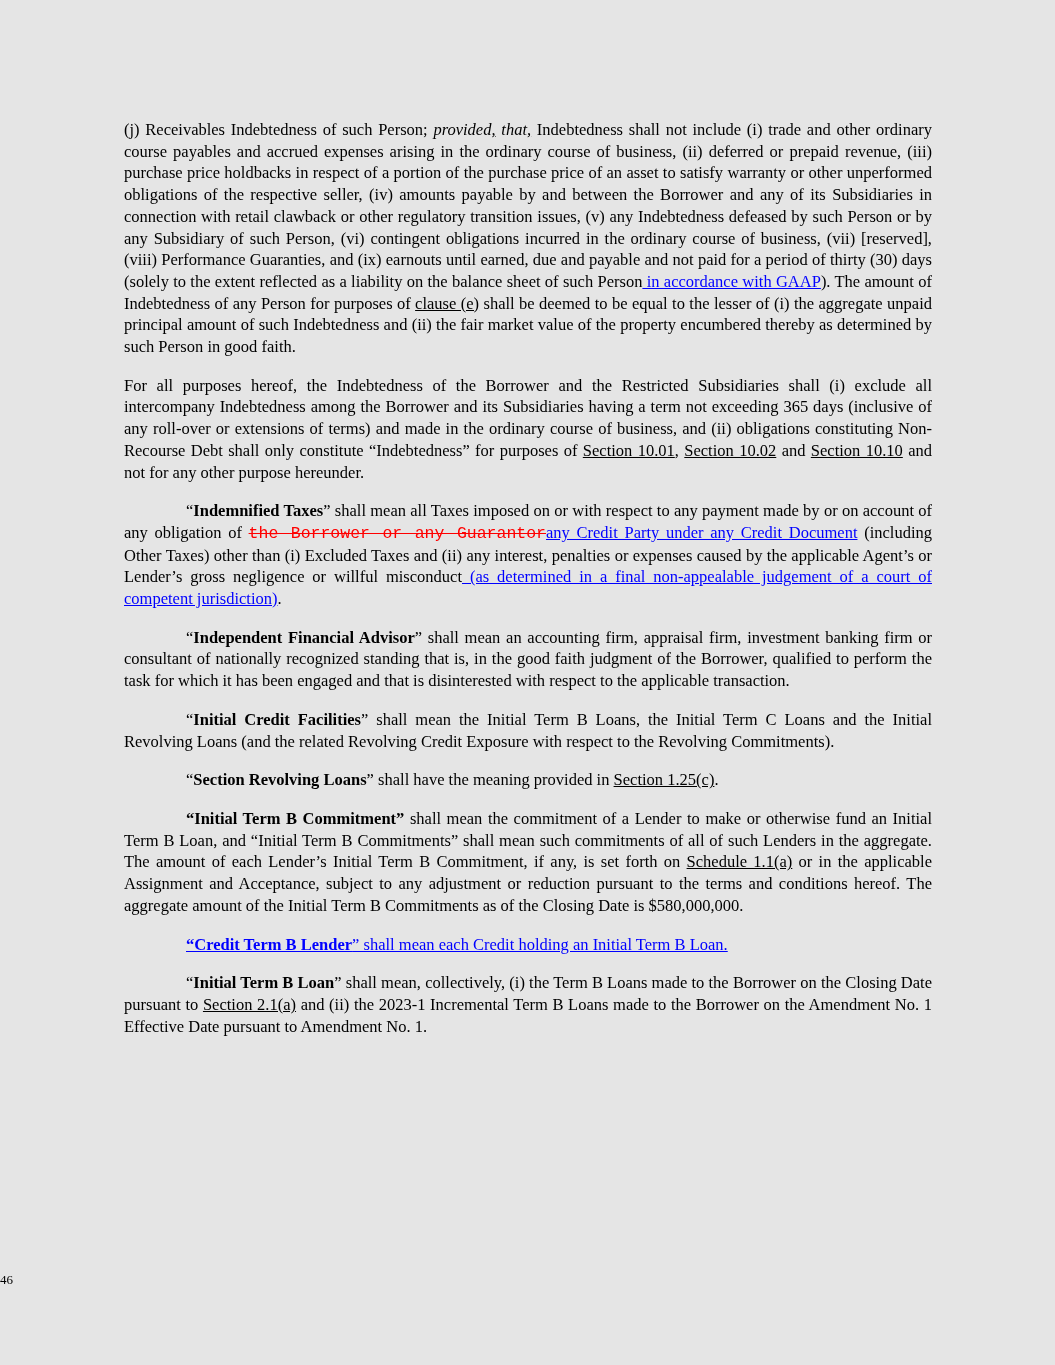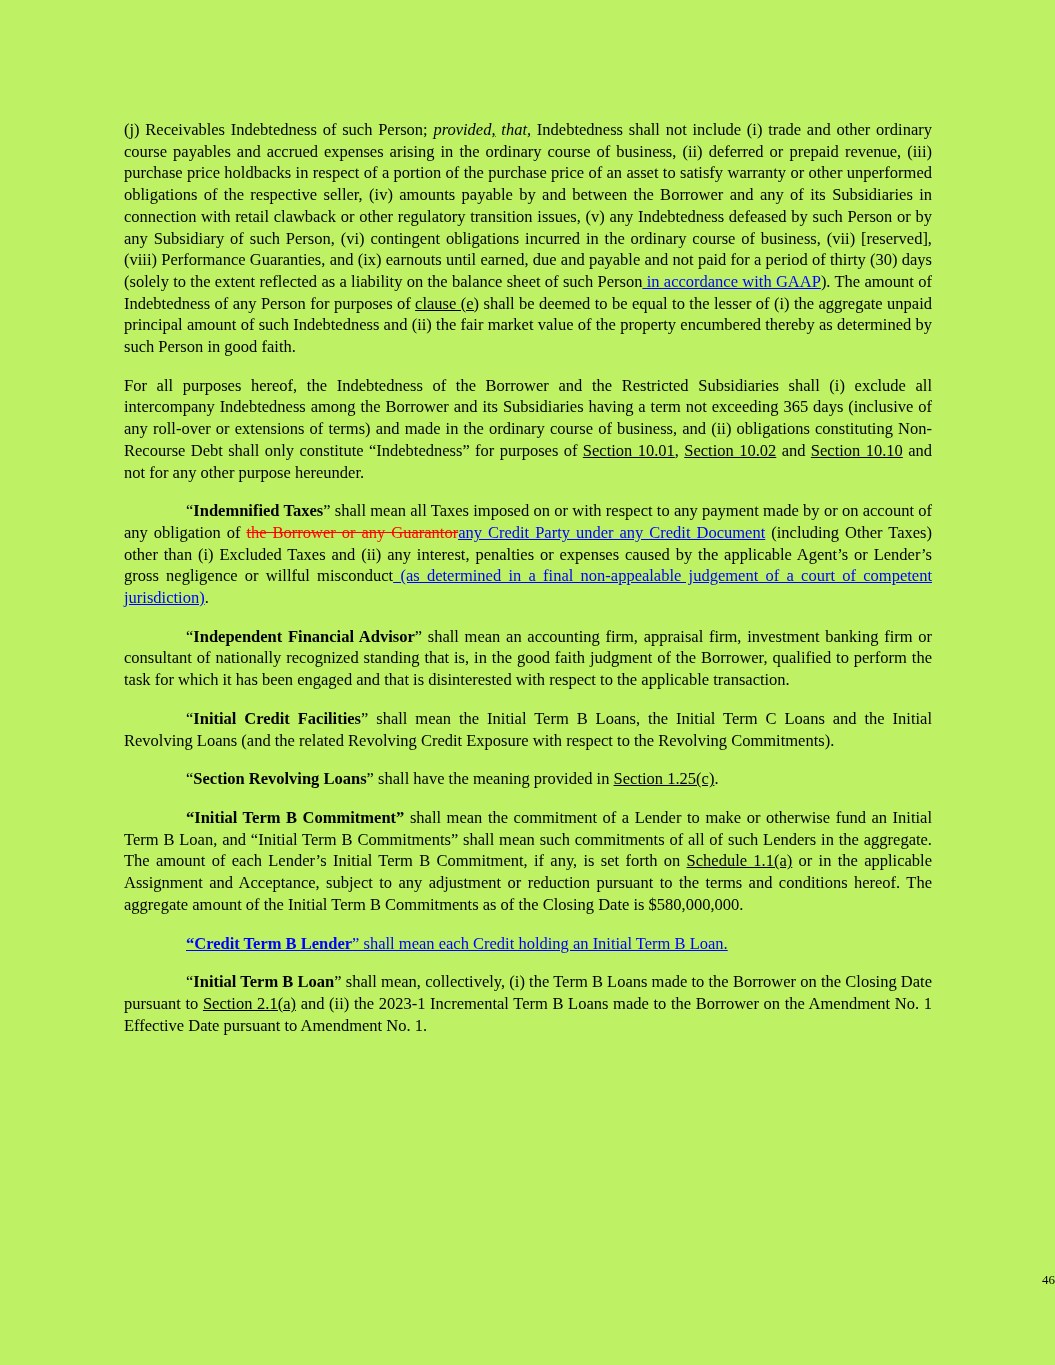--- a/index.html
+++ b/index.html
@@ -1,21 +1,21 @@
 <!DOCTYPE html>
 <html style="--text-color: #000000; --ins-color: #0000ff; --del-color: #ff0000;"><head>
 <meta charset="utf-8">
 <style>
   * { margin: 0; padding: 0; box-sizing: border-box; }
   html, body { background: #ffffff; }
   .page {
     position: relative;
     width: 1055px;
     height: 1365px;
-    background: #bef264;
+    background: #e5e5e5;
     font-family: "Liberation Serif", serif;
     color: var(--text-color, #000000);
     overflow: hidden;
   }
   .document-body {
     position: absolute;
     left: 124px;
     top: 119px;
     width: 808px;
   }
@@ -24,27 +24,27 @@
     line-height: 21.7px;
     text-align: justify;
     margin-bottom: 17px;
   }
   .para.indent { text-indent: 62px; }
   .run.b { font-weight: bold; }
   .run.i { font-style: italic; }
   .run.u { text-decoration: underline; }
   .run.s { text-decoration: line-through; }
   .run.c-ins { color: var(--ins-color, #0000ff); }
-  .run.c-del { color: var(--del-color, #ff0000); }
+  .run.c-del { color: var(--del-color, #ff0000); font-family: Liberation Mono, monospace; }
   .page-number {
     position: absolute;
     top: 1272px;
     left: 0;
     width: 100%;
-    text-align: right;
+    text-align: left;
     font-size: 13px;
     color: var(--text-color, #000000);
   }
 </style>
 </head>
 <body>
 
 <div class="page">
   <div class="document-body">
       <p class="para"><span class="run">(j) Receivables Indebtedness of such Person; </span><span class="run i">provided</span><span class="run i u">,</span><span class="run"> </span><span class="run i">that</span><span class="run i u">,</span><span class="run"> Indebtedness shall not include (i) trade and other ordinary course payables and accrued expenses arising in the ordinary course of business, (ii) deferred or prepaid revenue, (iii) purchase price holdbacks in respect of a portion of the purchase price of an asset to satisfy warranty or other unperformed obligations of the respective seller, (iv) amounts payable by and between the Borrower and any of its Subsidiaries in connection with retail clawback or other regulatory transition issues, (v) any Indebtedness defeased by such Person or by any Subsidiary of such Person, (vi) contingent obligations incurred in the ordinary course of business, (vii) [reserved], (viii) Performance Guaranties, and (ix) earnouts until earned, due and payable and not paid for a period of thirty (30) days (solely to the extent reflected as a liability on the balance sheet of such Person</span><span class="run u c-ins"> in accordance with GAAP</span><span class="run">). The amount of Indebtedness of any Person for purposes of </span><span class="run u">clause (e)</span><span class="run"> shall be deemed to be equal to the lesser of (i) the aggregate unpaid principal amount of such Indebtedness and (ii) the fair market value of the property encumbered thereby as determined by such Person in good faith.</span></p>

